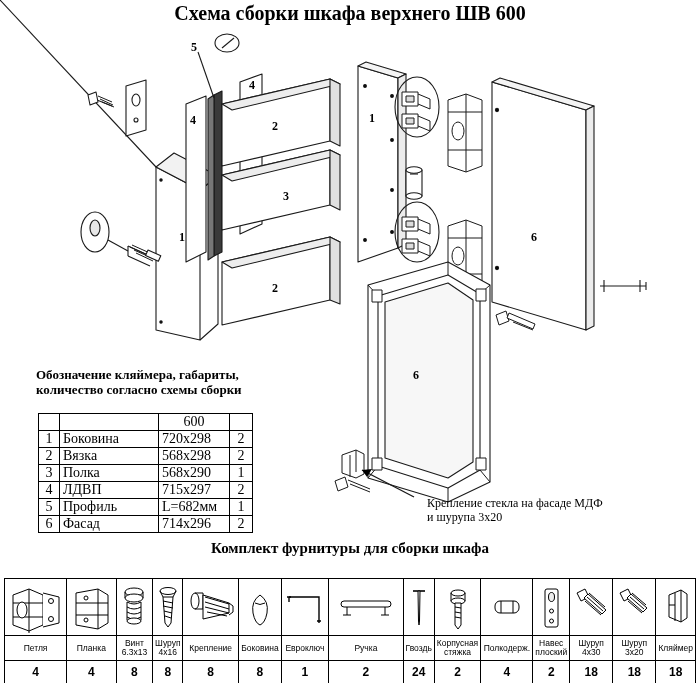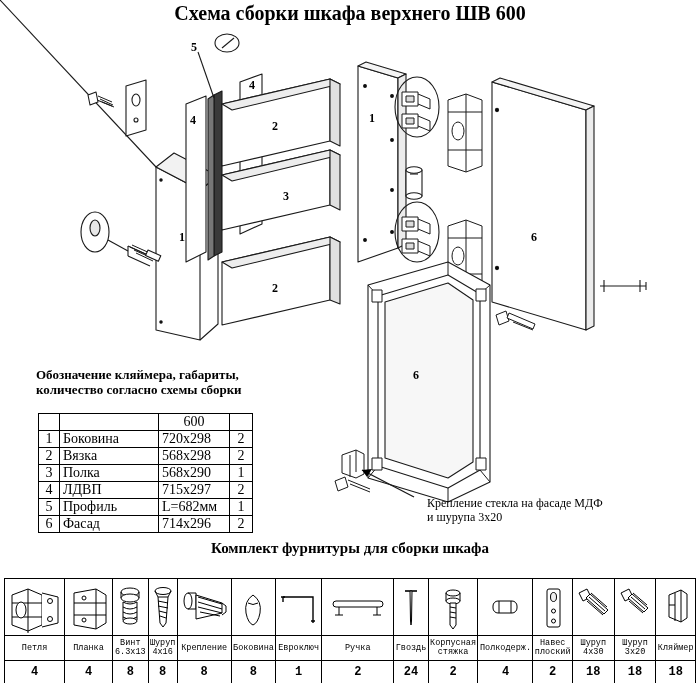--- a/index.html
+++ b/index.html
@@ -46,21 +46,21 @@
 
   
   .fit-title{
     position:absolute;left:0;top:540px;width:700px;text-align:center;
     font-size:15px;font-weight:bold;
   }
   
   table.fit{
     position:absolute;left:4px;top:578px;width:692px;
     border-collapse:collapse;font-size:8.5px;
-    font-family:Liberation Mono, monospace;
+    font-family:Liberation Sans, sans-serif;
   }
   table.fit td{border:1px solid #000;text-align:center;vertical-align:middle;}
   table.fit tr.pics td{height:56px;padding:0;}
   table.fit tr.names td{height:22px;font-size:8.5px;line-height:1.05;padding:1px 1px;}
   table.fit tr.counts td{height:20px;font-size:12px;font-weight:bold;}
   .cellsvg{display:block;margin:0 auto;}
 </style>
 </head>
 <body>
 

